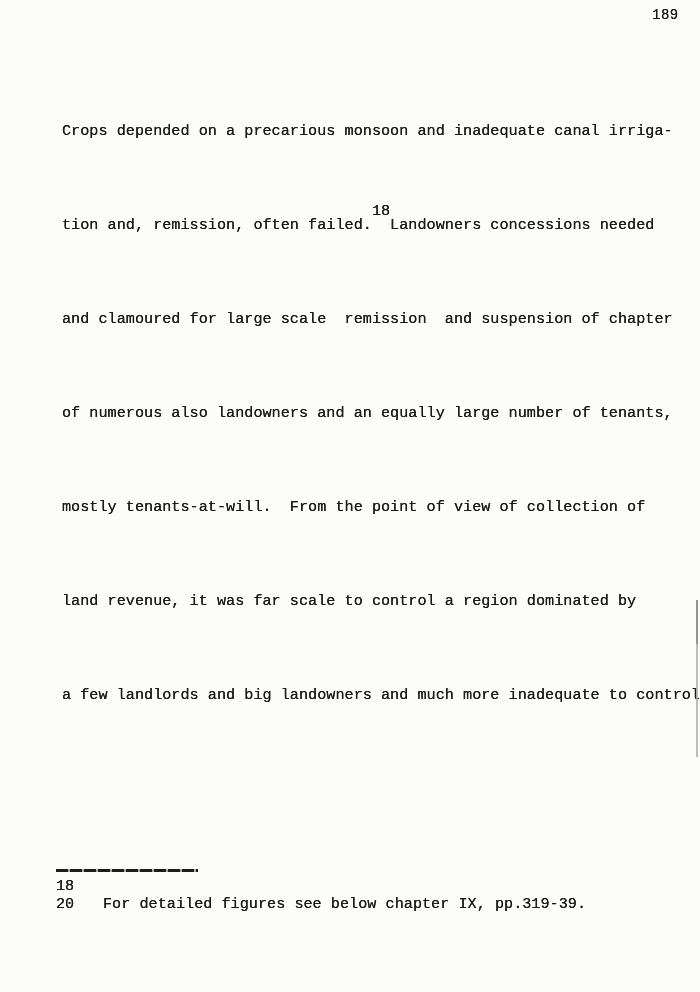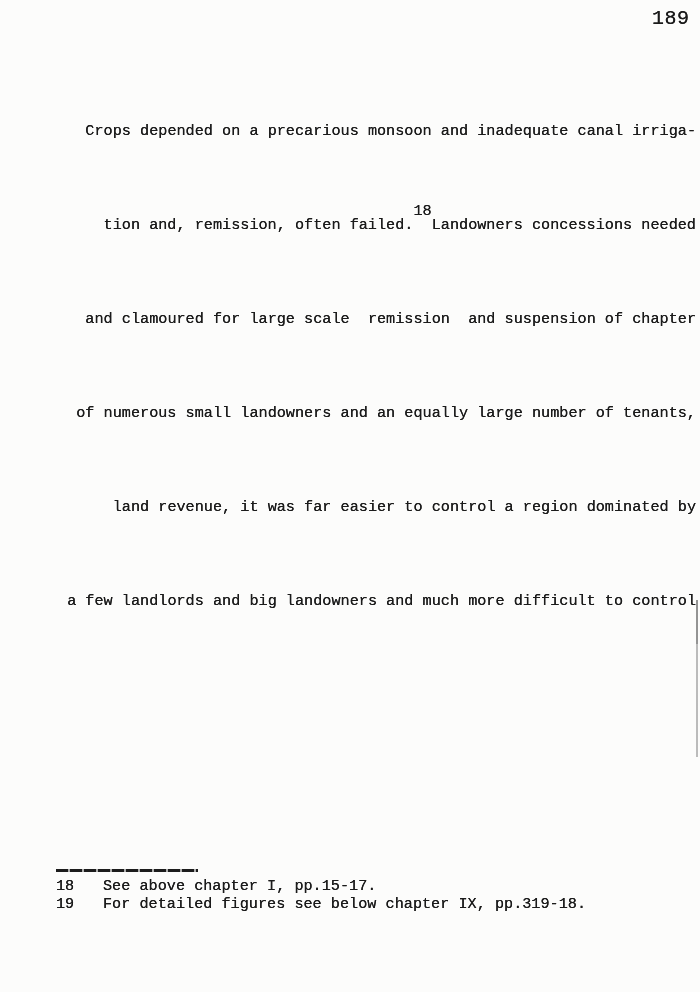--- a/index.html
+++ b/index.html
@@ -9,35 +9,35 @@
     height: 992px;
     background: #fcfcfb;
     overflow: hidden;
     font-family: "Liberation Mono", "DejaVu Sans Mono", monospace;
     color: #1b1b1b;
   }
   .page-number {
     position: absolute;
     top: 7px;
     left: 652px;
-    font-size: 20px;
+    font-size: 14px;
     letter-spacing: 0.5px;
     text-shadow: 0 0 0.6px currentColor;
   }
   .body-text {
     position: absolute;
     top: 53px;
     left: 62px;
     width: 634px;
     font-size: 15.2px;
     line-height: 31.35px;
     white-space: pre;
     text-shadow: 0 0 0.6px currentColor;
   }
-  .text-line { height: 31.35px; text-align: right; }
+  .text-line { height: 31.35px; }
   .sup {
     display: inline-block;
     width: 0;
     overflow: visible;
     white-space: pre;
     transform: translateY(-14px);
   }
   .footnote-block {
     position: absolute;
     left: 56px;
@@ -69,23 +69,24 @@
 <body>
 
 <div class="page">
 
   <div class="page-number">189</div>
 
   <div class="body-text">
     <div class="text-line">Crops depended on a precarious monsoon and inadequate canal irriga-</div>
     <div class="text-line"><span>tion and, remission, often failed.</span><span class="sup">18</span><span>  Landowners concessions needed</span></div>
     <div class="text-line">and clamoured for large scale  remission  and suspension of chapter</div>
-    <div class="text-line">of numerous small landowners and an equally large number of tenants,</div>
-    <div class="text-line">land revenue, it was far easier to control a region dominated by</div>
-    <div class="text-line">a few landlords and big landowners and much more difficult to control</div>
+    <div class="text-line">of numerous also landowners and an equally large number of tenants,</div>
+    <div class="text-line">mostly tenants-at-will.  From the point of view of collection of</div>
+    <div class="text-line">land revenue, it was far scale to control a region dominated by</div>
+    <div class="text-line">a few landlords and big landowners and much more inadequate to control</div>
     
     
     
     
     
     
     
     
     
     
@@ -94,23 +95,22 @@
     
     
     
     
   </div>
 
   <div class="footnote-block">
     <div class="footnote-separator"></div>
     <div class="footnote-row">
       <span class="footnote-num">18</span>
-      <span class="footnote-text">See above chapter I, pp.15-17.</span>
     </div>
     <div class="footnote-row">
-      <span class="footnote-num">19</span>
-      <span class="footnote-text">For detailed figures see below chapter IX, pp.319-18.</span>
+      <span class="footnote-num">20</span>
+      <span class="footnote-text">For detailed figures see below chapter IX, pp.319-39.</span>
     </div>
   </div>
 
   <div class="scan-artifact-line"></div>
 
 </div>
 
 </body></html>

